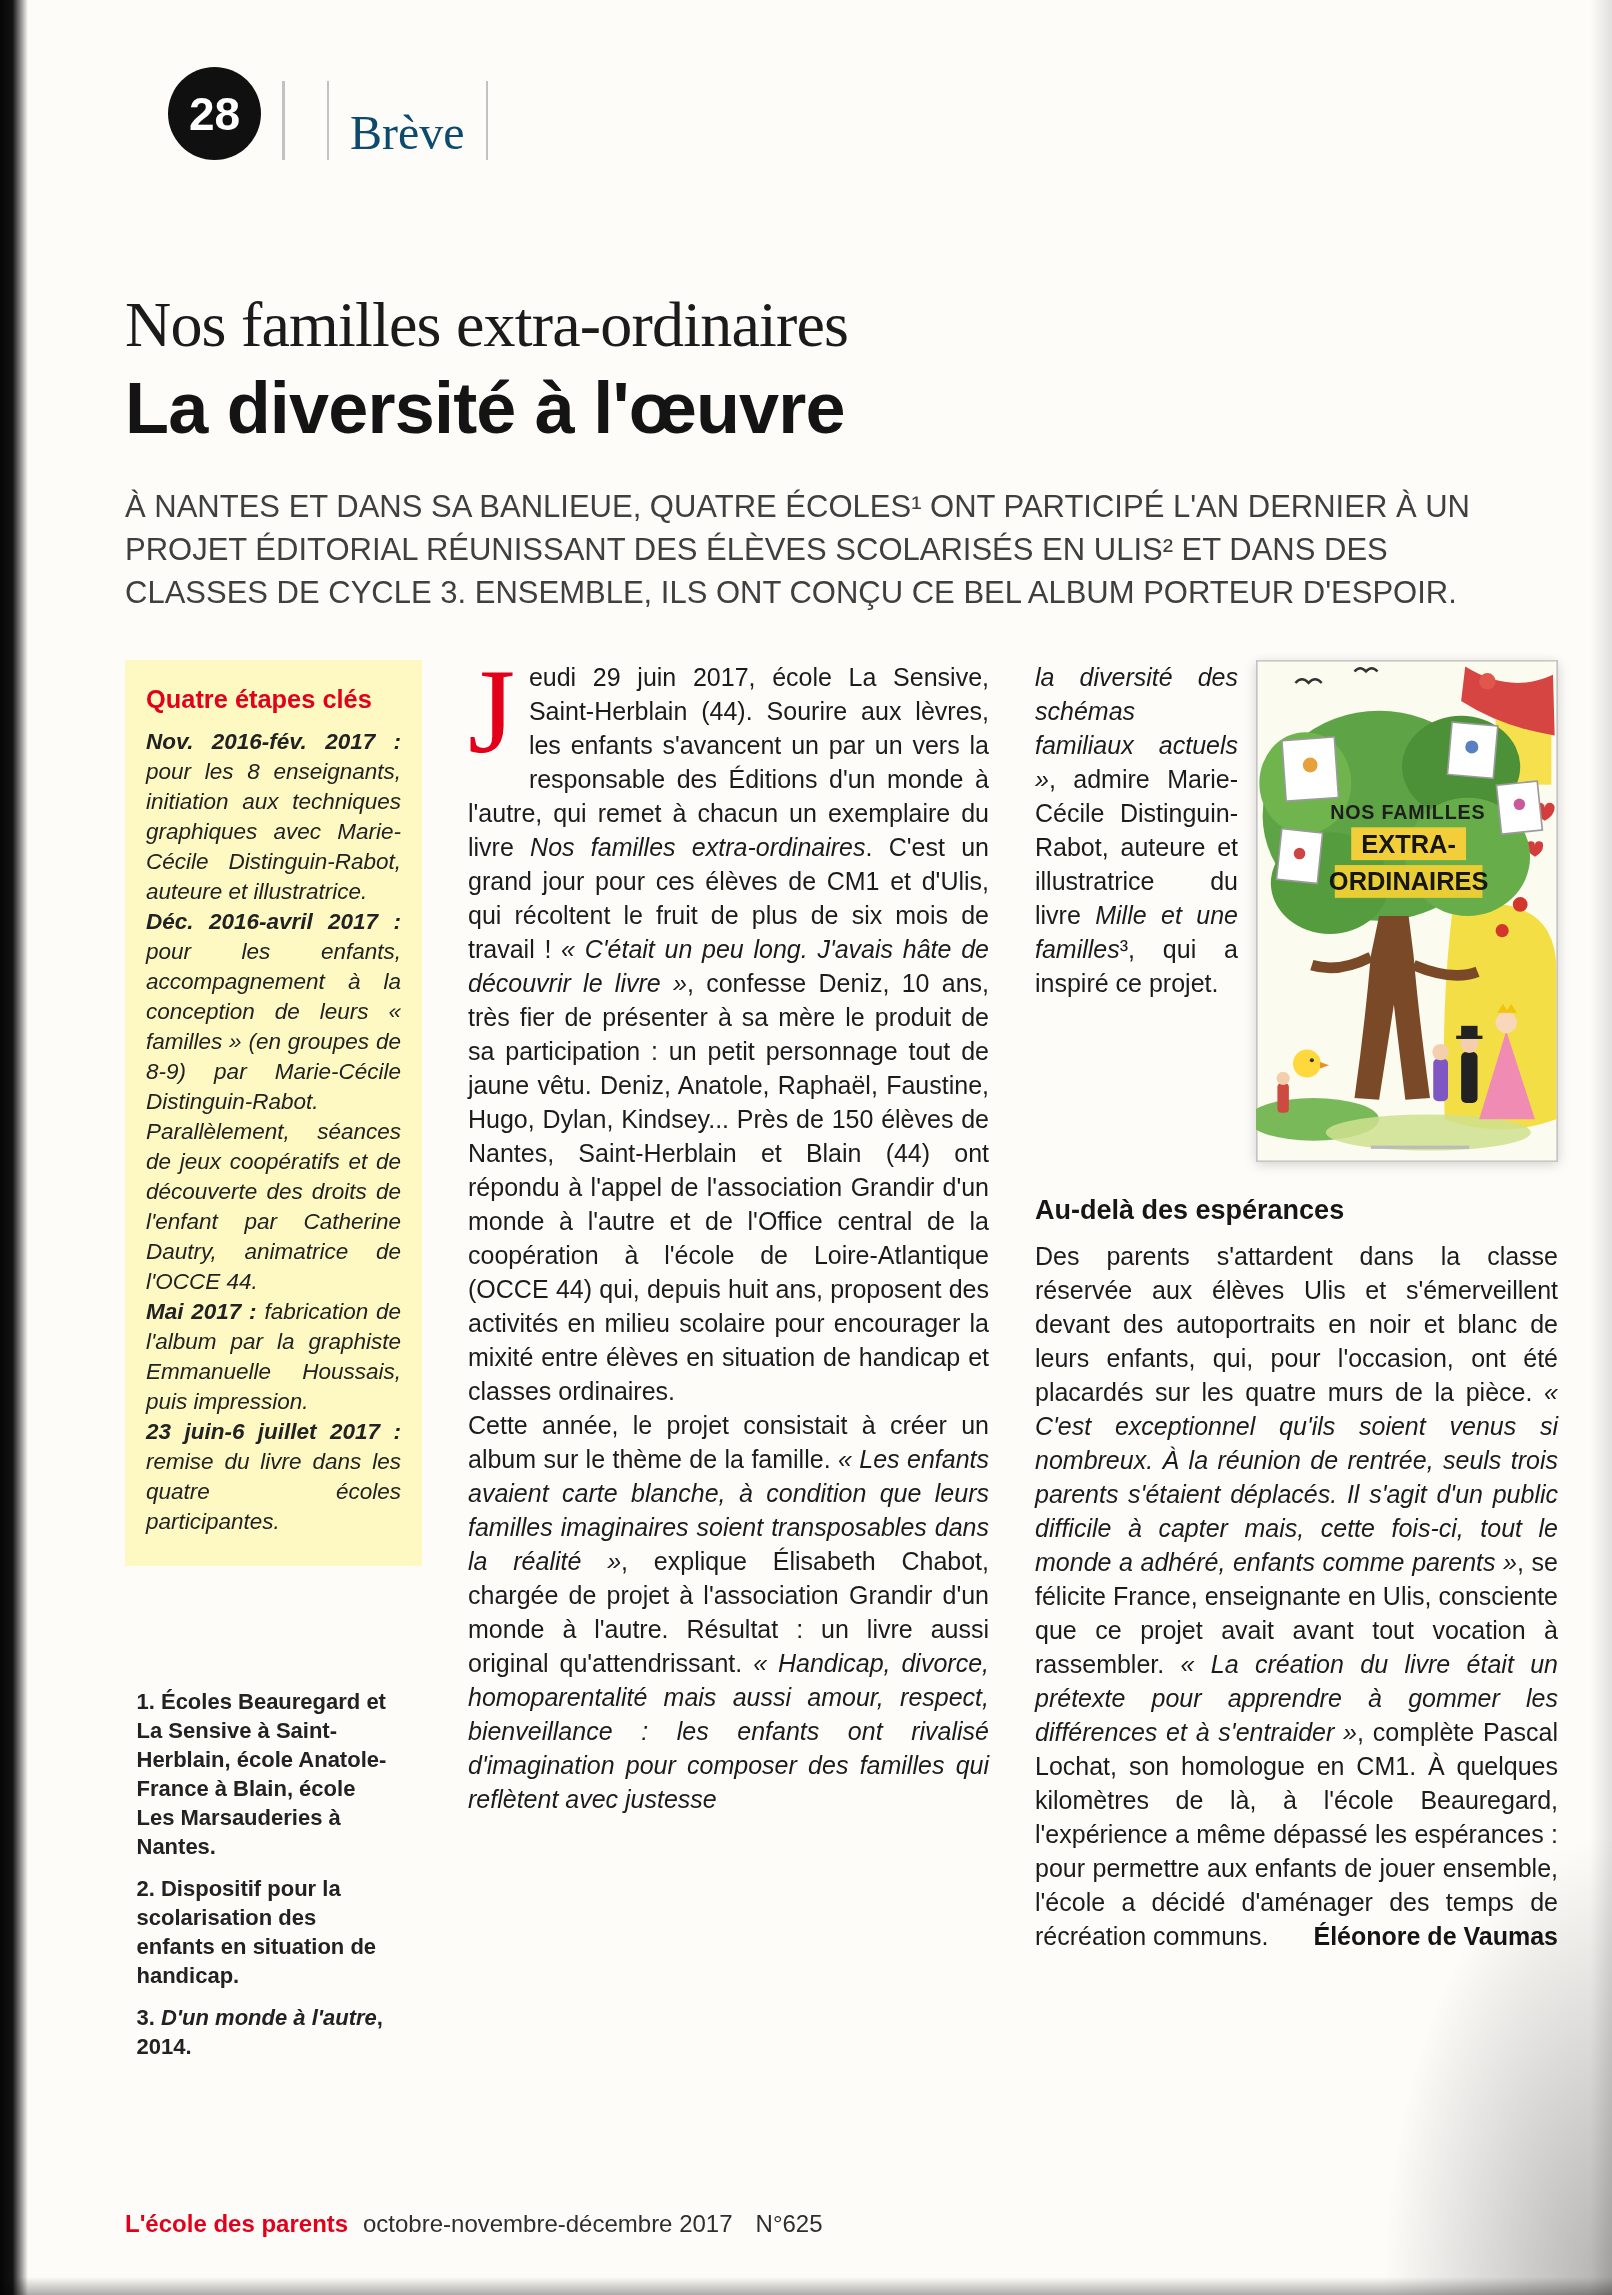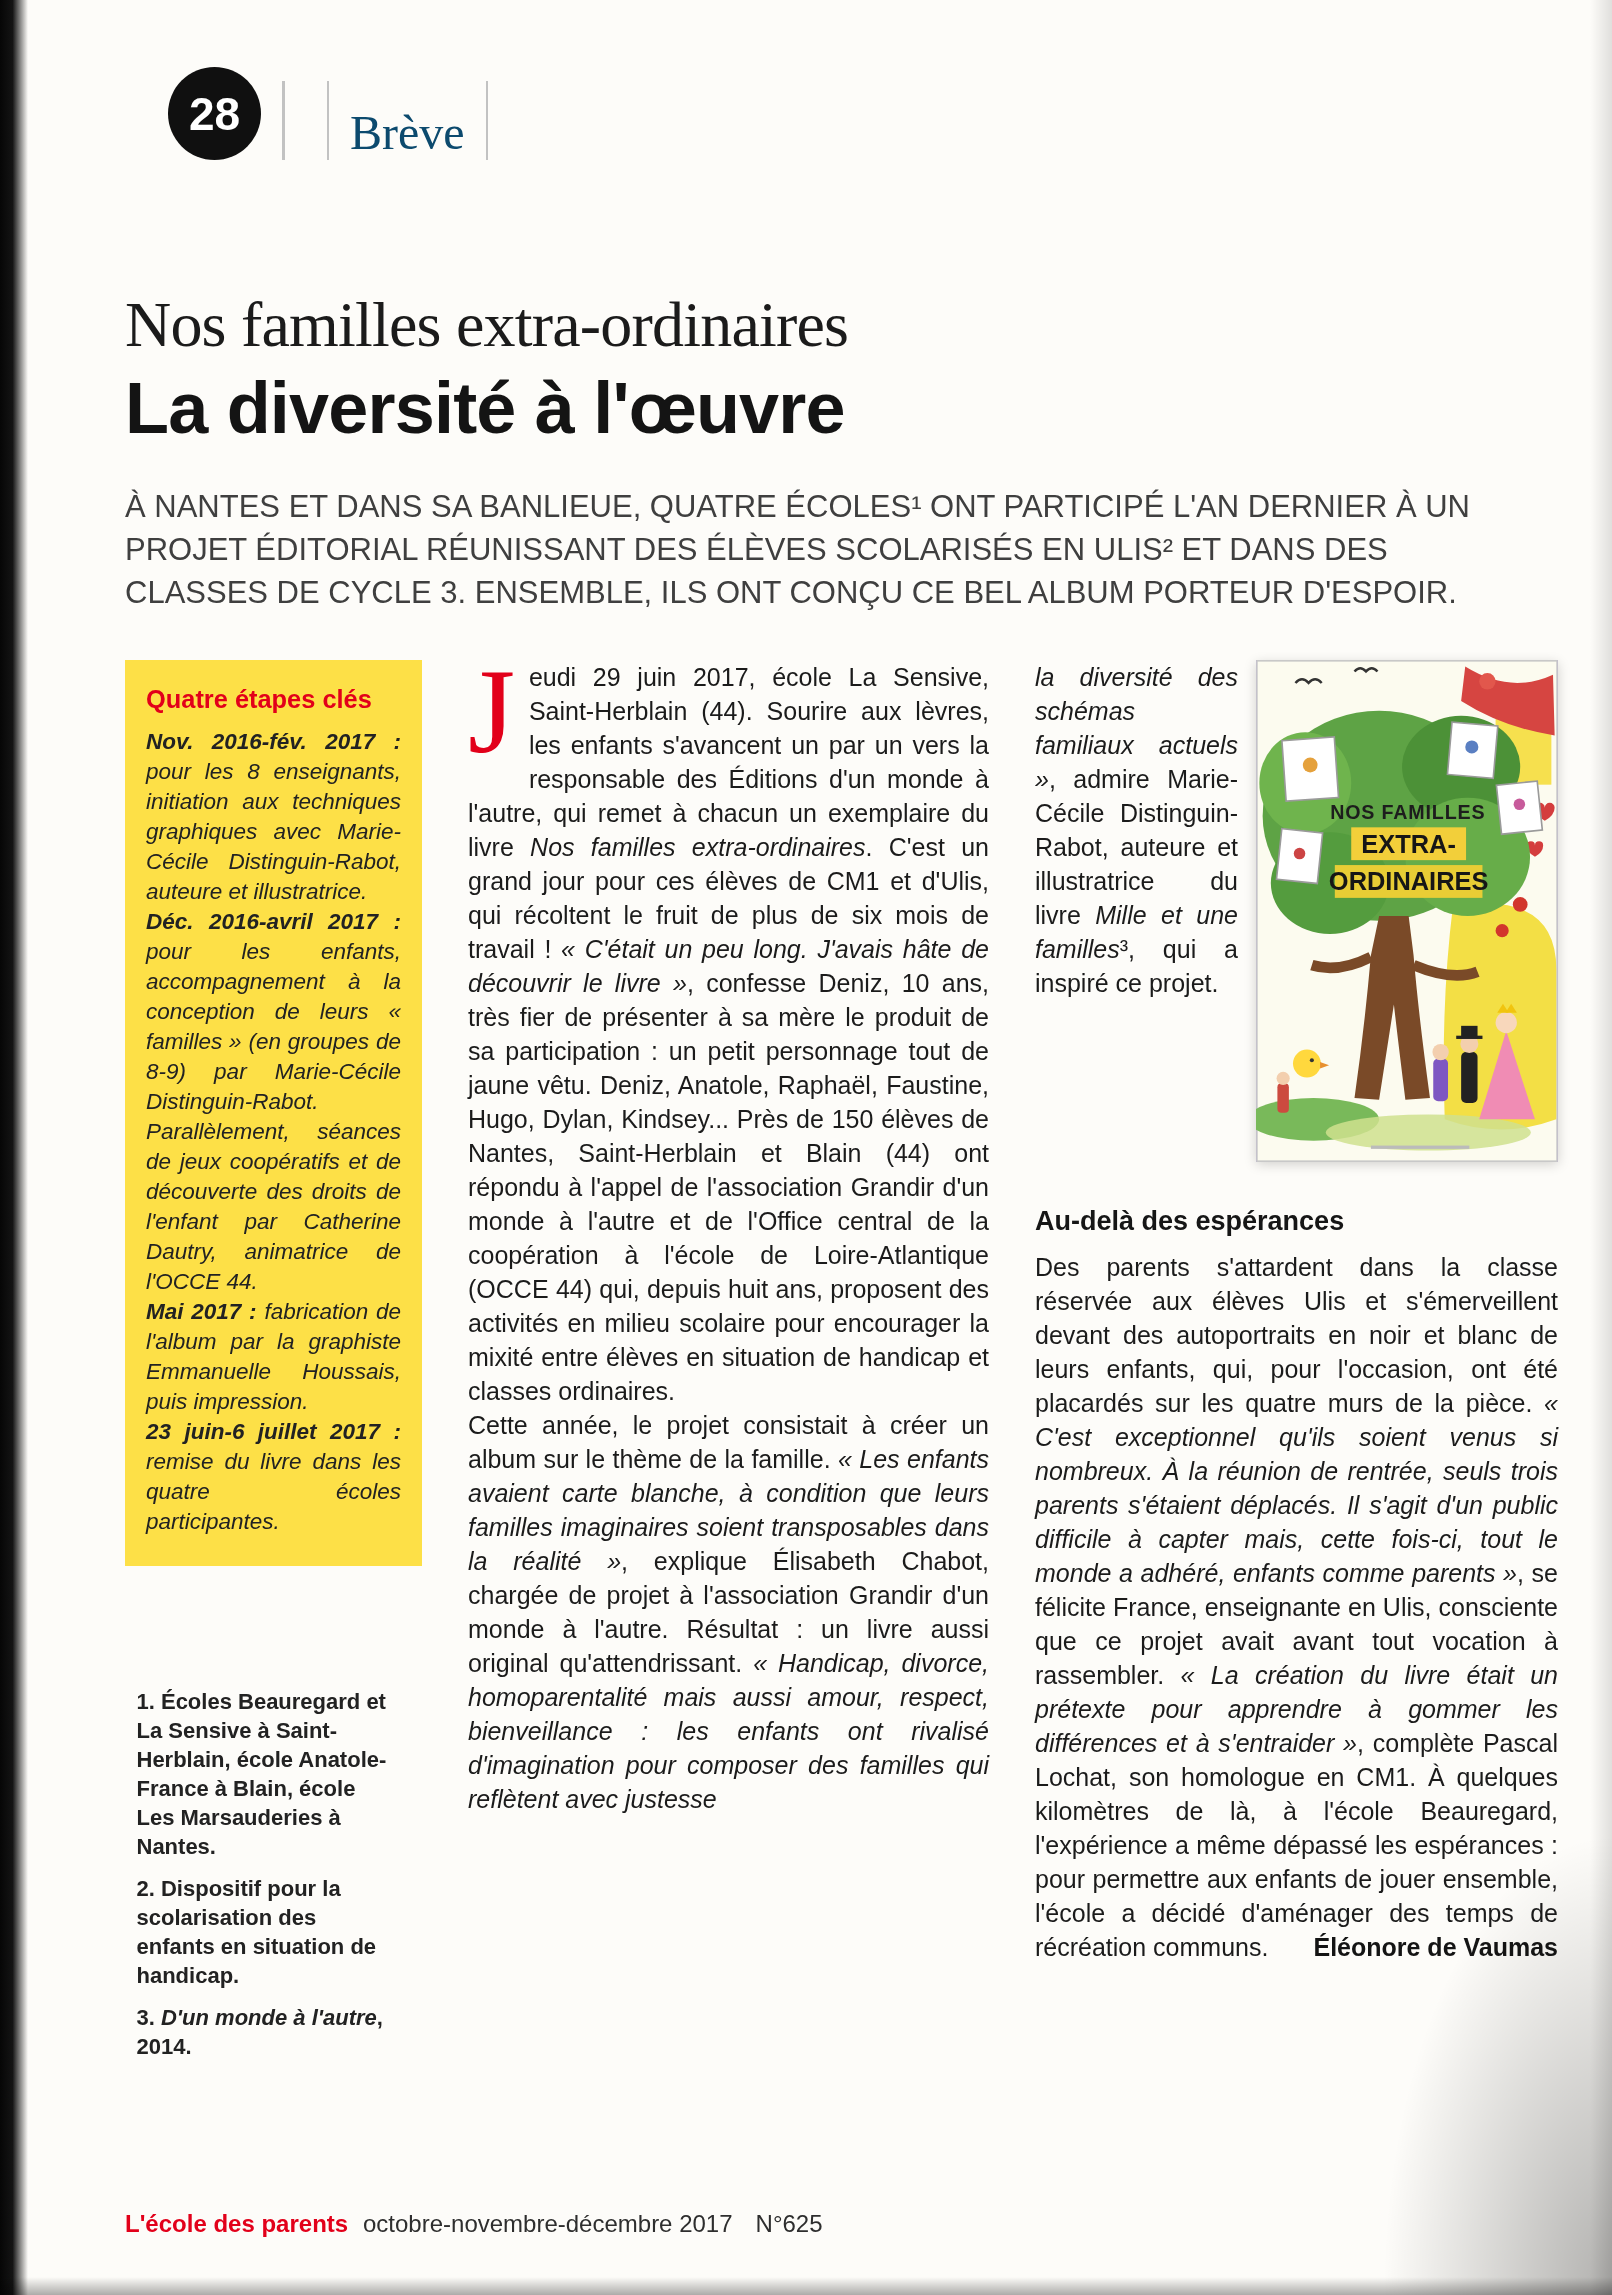--- a/index.html
+++ b/index.html
@@ -35,33 +35,33 @@
                   margin-top:128px; letter-spacing:-0.8px; }
   .main-title   { font-size:72px; font-weight:bold; color:#141414; margin-top:5px; letter-spacing:-0.8px; }
   .standfirst   { margin-top:36px; width:1403px; font-size:31px; line-height:43px; color:#3f3f3f; }
 
   
   .columns  { display:flex; margin-top:46px; gap:46px; align-items:flex-start; }
   .col-left { width:297px; flex:0 0 auto; }
   .col-mid  { width:521px; flex:0 0 auto; }
   .col-right{ width:523px; flex:0 0 auto; }
 
-  .keybox { background:#fde047; padding:24.6px 21px 29.5px; }
+  .keybox { background:#fef9c3; padding:24.6px 21px 29.5px; }
   .keybox h3 { color:var(--accent); font-size:25.4px; margin-bottom:13px; }
   .keybox p  { font-size:22.5px; line-height:30px; text-align:justify; color:#222; }
 
   .footnotes { margin-top:121px; width:251px; margin-left:11.5px;font-weight:bold; }
   .footnotes p { font-size:22px; line-height:29px; color:#222; margin-bottom:13px; }
 
   .para { font-size:25px; line-height:34px; text-align:justify; color:#1b1b1b; hyphens:auto; }
   .dropcap { float:left; font-family:"Liberation Serif", serif; color:var(--accent);
              font-size:121px; line-height:92px; height:100px; width:56px;
              margin-right:4.9px; margin-top:4.9px; }
 
-  .book-cover { float:right; width:302px; height:502px; margin-left:18px; margin-bottom:21px;
+  .book-cover { float:right; width:302px; height:502px; margin-left:18px; margin-bottom:10px;
                 box-shadow:0 2.5px 11.5px rgba(0,0,0,0.18); background:#8b5cf6; }
   .book-cover svg { display:block; }
 
   .subhead { clear:both; font-size:27px; font-weight:bold; color:#161616; padding-top:23px; }
   .col-right .body2 { margin-top:13px; }
   .byline { float:right; font-weight:bold; color:#141414; }
 
   .i  { font-style:italic; }
   .bi { font-weight:bold; font-style:italic; }
 

